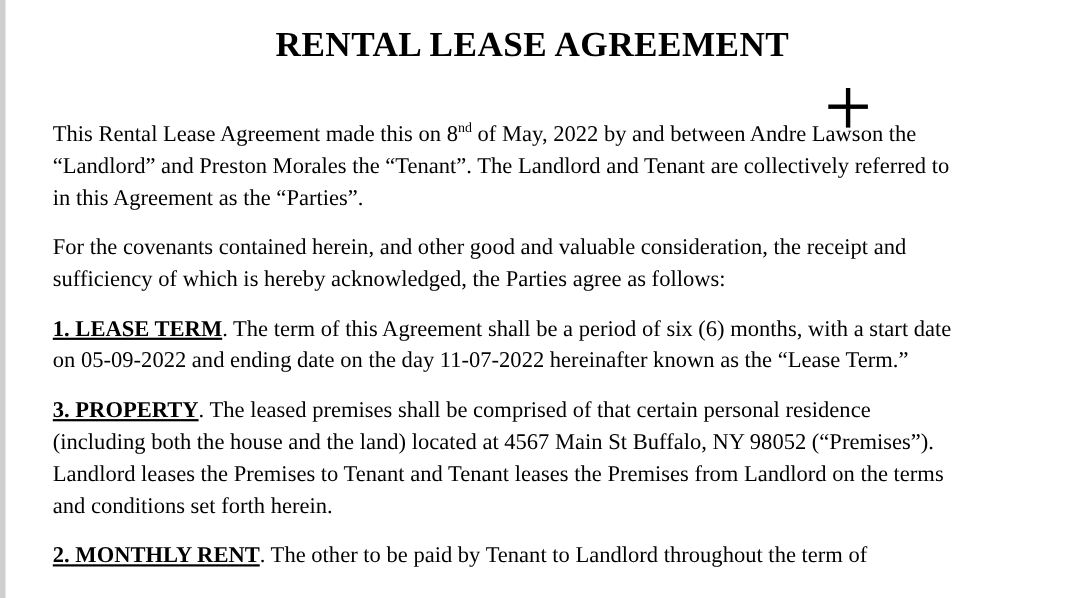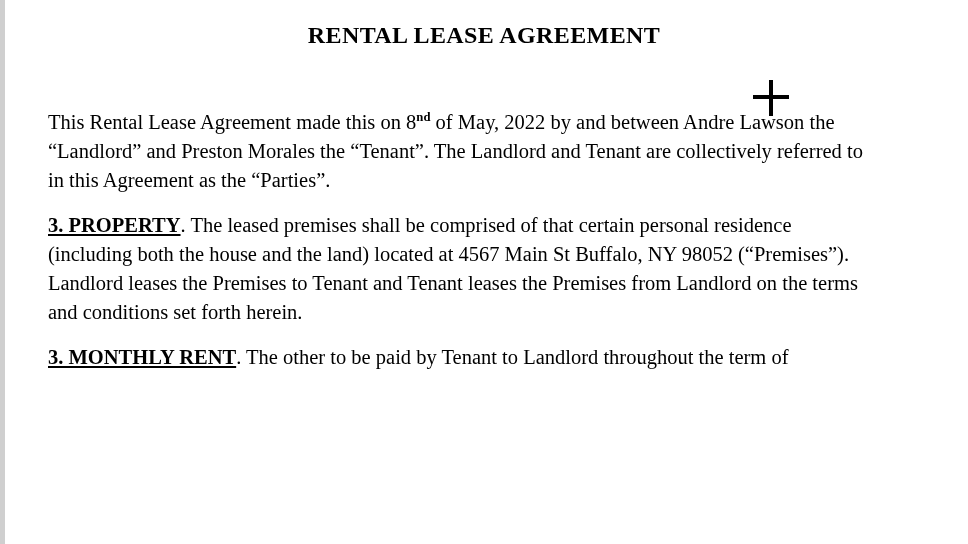--- a/index.html
+++ b/index.html
@@ -31,21 +31,21 @@
     width: 5px;
     height: 544px;
     background: #cfcfcf;
   }
   .doc-title {
     position: absolute;
     left: 0;
     top: 22px;
     width: 968px;
     text-align: center;
-    font-size: 24px;
+    font-size: 32px;
     font-weight: bold;
     letter-spacing: 0.4px;
   }
   .body-text {
     position: absolute;
     left: 48px;
     top: 108px;
     width: 832px;
   }
   .para {
@@ -58,21 +58,20 @@
     margin-bottom: 0;
   }
   .clause-head {
     font-weight: bold;
     text-decoration: underline;
   }
   sup {
     font-size: 0.62em;
     vertical-align: super;
     line-height: 0;
-    font-weight: bold;
   }
   .cursor {
     position: absolute;
     left: 753px;
     top: 80px;
     width: 36px;
     height: 36px;
     pointer-events: none;
   }
   .cursor .bar-h {
@@ -98,25 +97,27 @@
 <div class="page">
 
   <div class="left-edge"></div>
 
   <div class="doc-title">RENTAL LEASE AGREEMENT</div>
 
   <div class="body-text">
 
     <p class="para"><span>This Rental Lease Agreement made this on 8</span><sup>nd</sup><span> of May, 2022 by and between Andre Lawson the “Landlord” and Preston Morales the “Tenant”. The Landlord and Tenant are collectively referred to in this Agreement as the “Parties”.</span></p>
 
+    <p class="para"><span>For the covenants contained herein, and other good and valuable consideration, the receipt and sufficiency of which is hereby acknowledged, the Parties agree as follows:</span></p>
 
+    <p class="para"><span class="clause-head">1. LEASE TERM</span><span>. The term of this Agreement shall be a period of six (6) months, with a start date on 05-09-2022 and ending date on the day 11-07-2022 hereinafter known as the “Lease Term.”</span></p>
 
     <p class="para"><span class="clause-head">3. PROPERTY</span><span>. The leased premises shall be comprised of that certain personal residence (including both the house and the land) located at 4567 Main St Buffalo, NY 98052 (“Premises”). Landlord leases the Premises to Tenant and Tenant leases the Premises from Landlord on the terms and conditions set forth herein.</span></p>
 
-    <p class="para"><span class="clause-head">3. MONTHLY RENT</span><span>. The other to be paid by Tenant to Landlord throughout the term of</span></p>
+    <p class="para"><span class="clause-head">2. MONTHLY RENT</span><span>. The other to be paid by Tenant to Landlord throughout the term of</span></p>
 
   </div>
 
   <div class="cursor">
     <div class="bar-h"></div>
     <div class="bar-v"></div>
   </div>
 
 </div>
 

